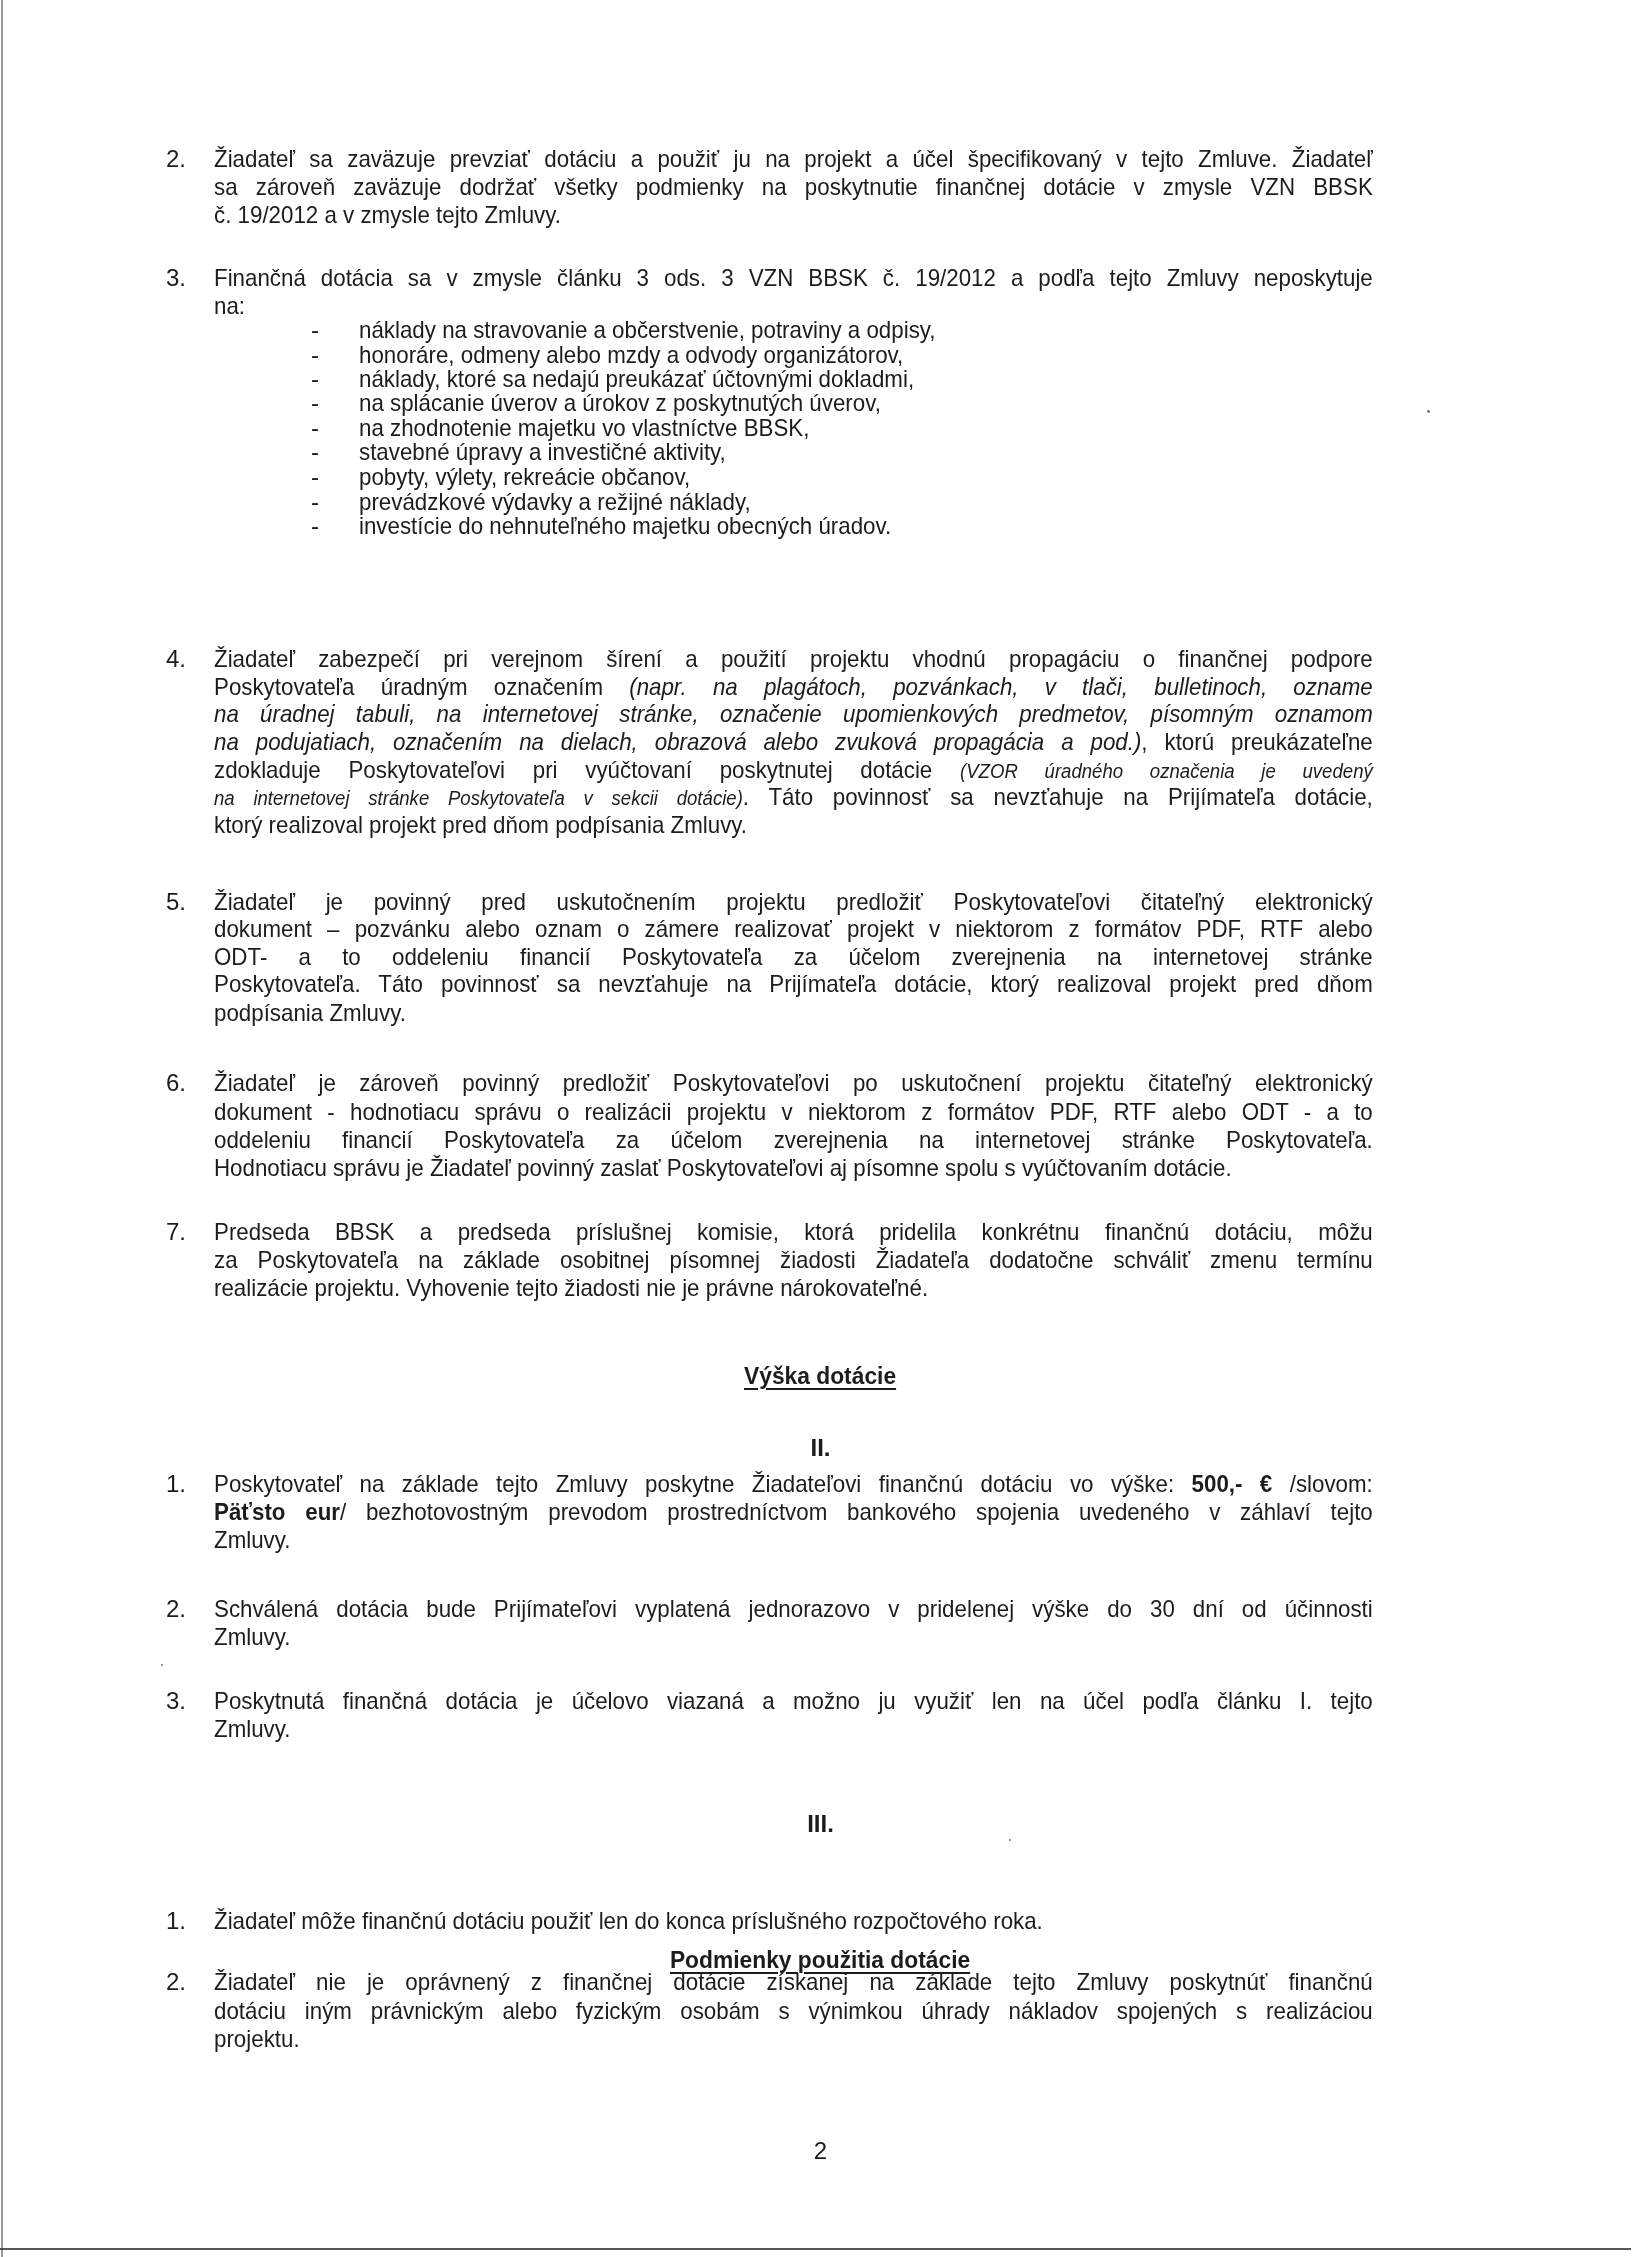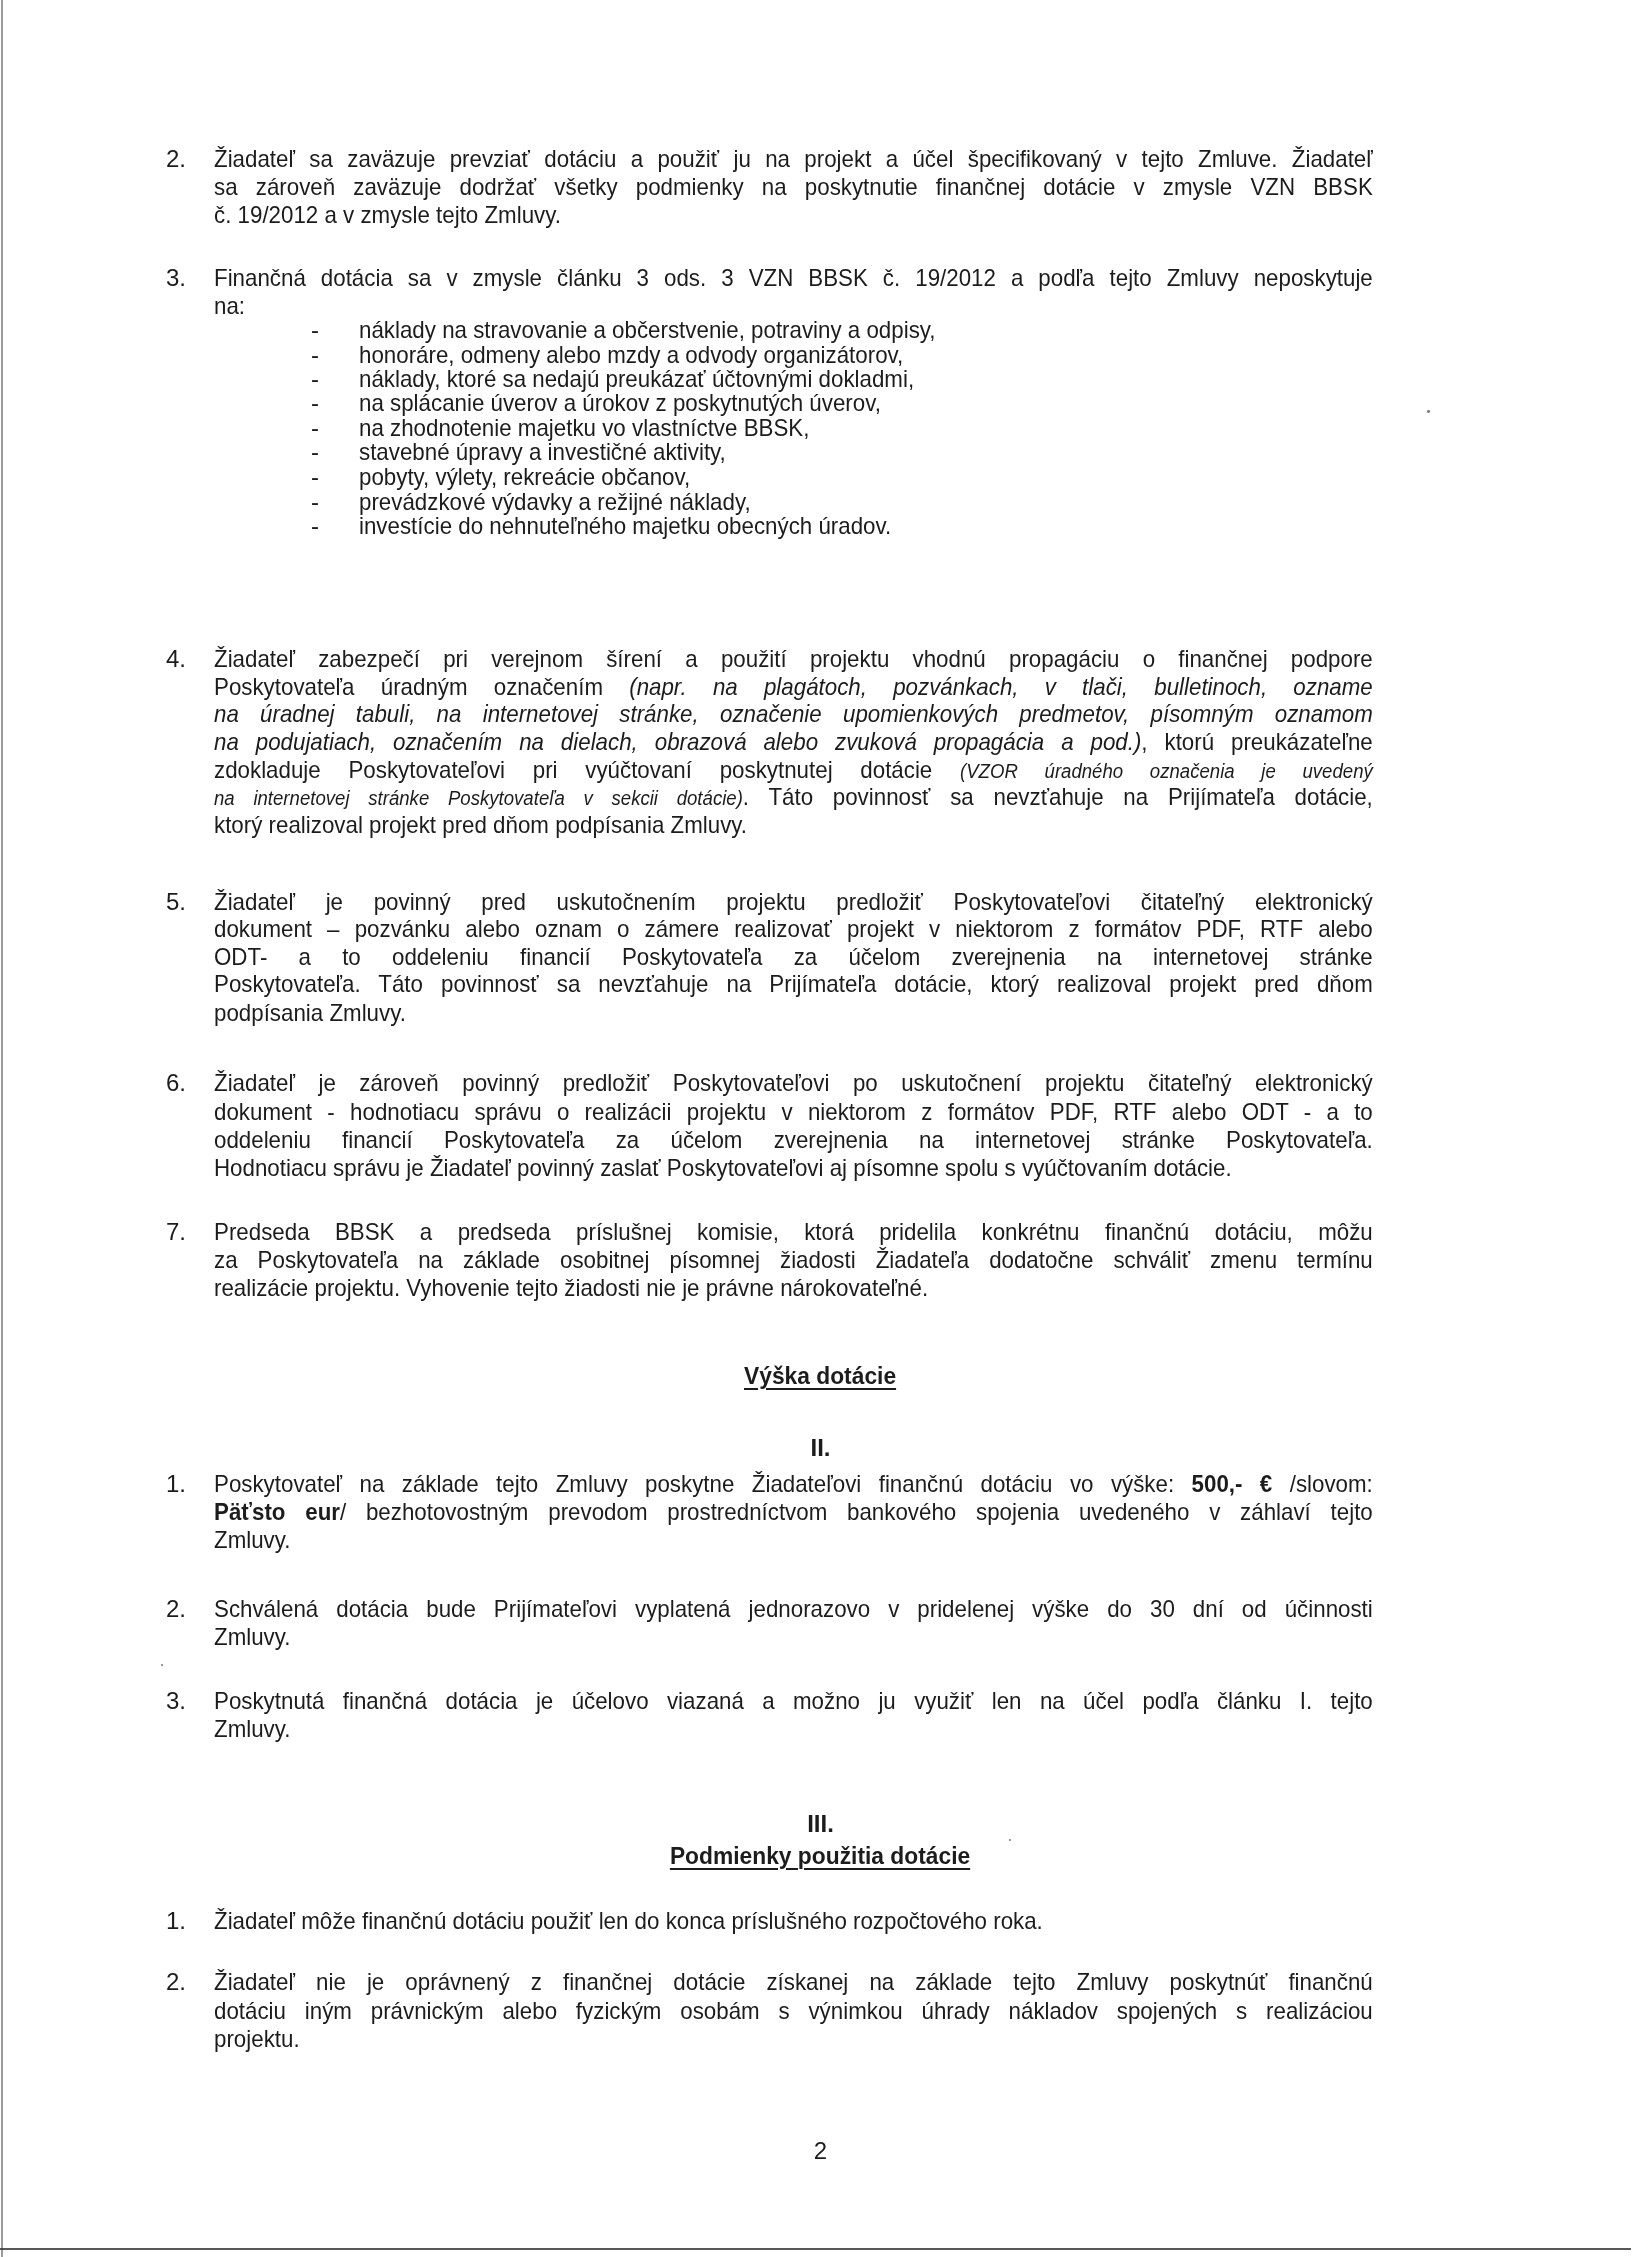--- a/index.html
+++ b/index.html
@@ -121,21 +121,21 @@
 
   <div>
     <div class="num" style="top:1689px">3.</div>
     <div class="ln" style="top:1689px">Poskytnutá finančná dotácia je účelovo viazaná a možno ju využiť len na účel podľa článku I. tejto</div>
     <div class="ln last" style="top:1717px">Zmluvy.</div>
   </div>
 </div>
 
 <div>
   <div class="sec-num" style="top:1812px">III.</div>
-  <div class="sec-title" style="top:1844px"><span>Podmienky použitia dotácie</span></div>
+  <div class="sec-title" style="top:1948px"><span>Podmienky použitia dotácie</span></div>
 
   <div>
     <div class="num" style="top:1909px">1.</div>
     <div class="ln last" style="top:1909px">Žiadateľ môže finančnú dotáciu použiť len do konca príslušného rozpočtového roka.</div>
   </div>
 
   <div>
     <div class="num" style="top:1970px">2.</div>
     <div class="ln" style="top:1970px">Žiadateľ nie je oprávnený z finančnej dotácie získanej na základe tejto Zmluvy poskytnúť finančnú</div>
     <div class="ln" style="top:1999px">dotáciu iným právnickým alebo fyzickým osobám s výnimkou úhrady nákladov spojených s realizáciou</div>

